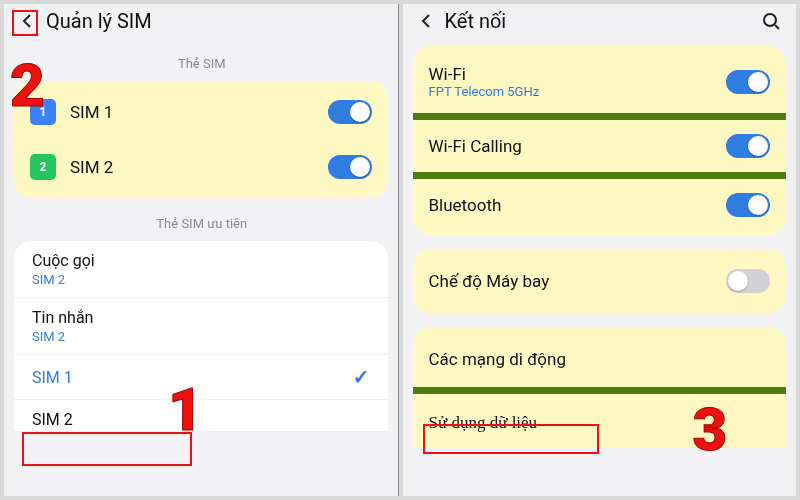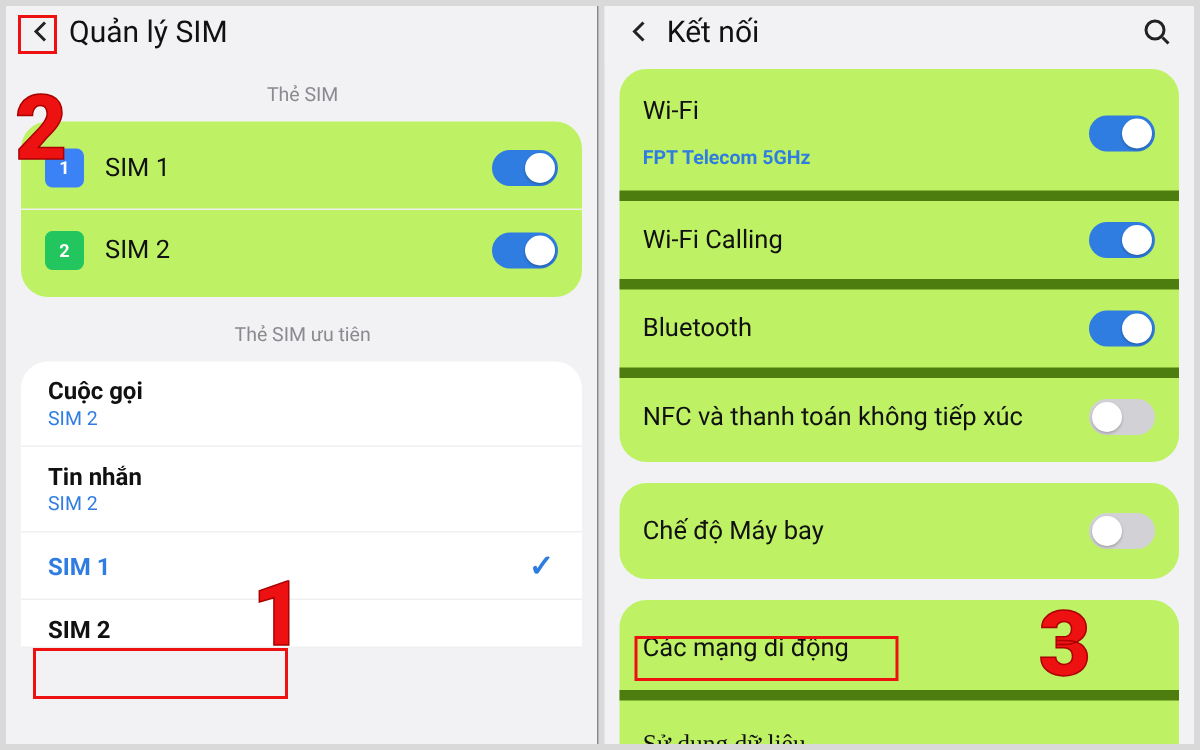--- a/index.html
+++ b/index.html
@@ -35,21 +35,21 @@
   .hdr .title { font-size: 20px; color: #111; margin-left: 6px; flex: 1; }
   .hdr .search { width: 26px; height:26px; display:flex; align-items:center; justify-content:center; }
 
   .section-label {
     font-size: 13px; color: #8a8a8f;
     padding: 14px 18px 6px 20px;
     text-align: center;
   }
 
   .card {
-    background: #bef264;
+    background: #fef9c3;
     border-radius: 18px;
     margin: 4px 10px;
     padding: 4px 0;
   }
   .row {
     display: flex; align-items: center;
     padding: 14px 16px;
     min-height: 54px;
   }
   .row + .row { border-top: 1px solid #f0f0f0; }
@@ -81,36 +81,36 @@
   .list {
     background:#fff;
     margin: 4px 10px 0 10px;
     border-radius: 18px 18px 0 0;
     overflow:hidden;
   }
   .list .lrow {
     padding: 10px 18px 10px 18px;
     border-bottom: 1px solid #f0f0f0;
   }
-  .list .lrow .main { font-size:16px; color:#111;font-weight:bold; }
+  .list .lrow .main { font-size:16px; color:#111; }
   .list .lrow .sub  { font-size:13px; color:#2f7de1; margin-top:2px; }
   .list .lrow.sel .main { color:#2f7de1; }
   .list .lrow.sel { display:flex; align-items:center; justify-content:space-between; }
   .check { color:#2f7de1; font-size:20px; font-weight:700; }
 
   
   .card .rrow {
     display:flex; align-items:center;
     padding: 14px 16px;
     min-height: 56px;
   }
   .card .rrow + .rrow { border-top: 7px solid #4d7c0f; }
   .rrow .rt { flex:1; }
   .rrow .rt .rmain { font-size:17px; color:#111; }
-  .rrow .rt .rsub  { font-size:13px; color:#2f7de1; margin-top:14px;font-weight:bold; }
+  .rrow .rt .rsub  { font-size:13px; color:#2f7de1; margin-top:0; }
 
   .gap-card { margin-top: 14px; }
 
   
   .annot {
     position:absolute;
     color:#e11; font-weight:900;
     font-size:60px;
     -webkit-text-stroke: 1px #a00;
     pointer-events:none;
@@ -209,26 +209,20 @@
           <div class="rmain">Wi-Fi Calling</div>
         </div>
       <div class="toggle on"></div>
     </div>
     <div class="rrow">
       <div class="rt">
           <div class="rmain">Bluetooth</div>
         </div>
       <div class="toggle on"></div>
     </div>
-    <div class="rrow">
-      <div class="rt">
-          <div class="rmain">NFC và thanh toán không tiếp xúc</div>
-        </div>
-      <div class="toggle off"></div>
-    </div>
   </div>
 
   <div class="card gap-card">
     <div class="rrow">
       <div class="rt">
           <div class="rmain">Chế độ Máy bay</div>
         </div>
       <div class="toggle off"></div>
     </div>
   </div>

